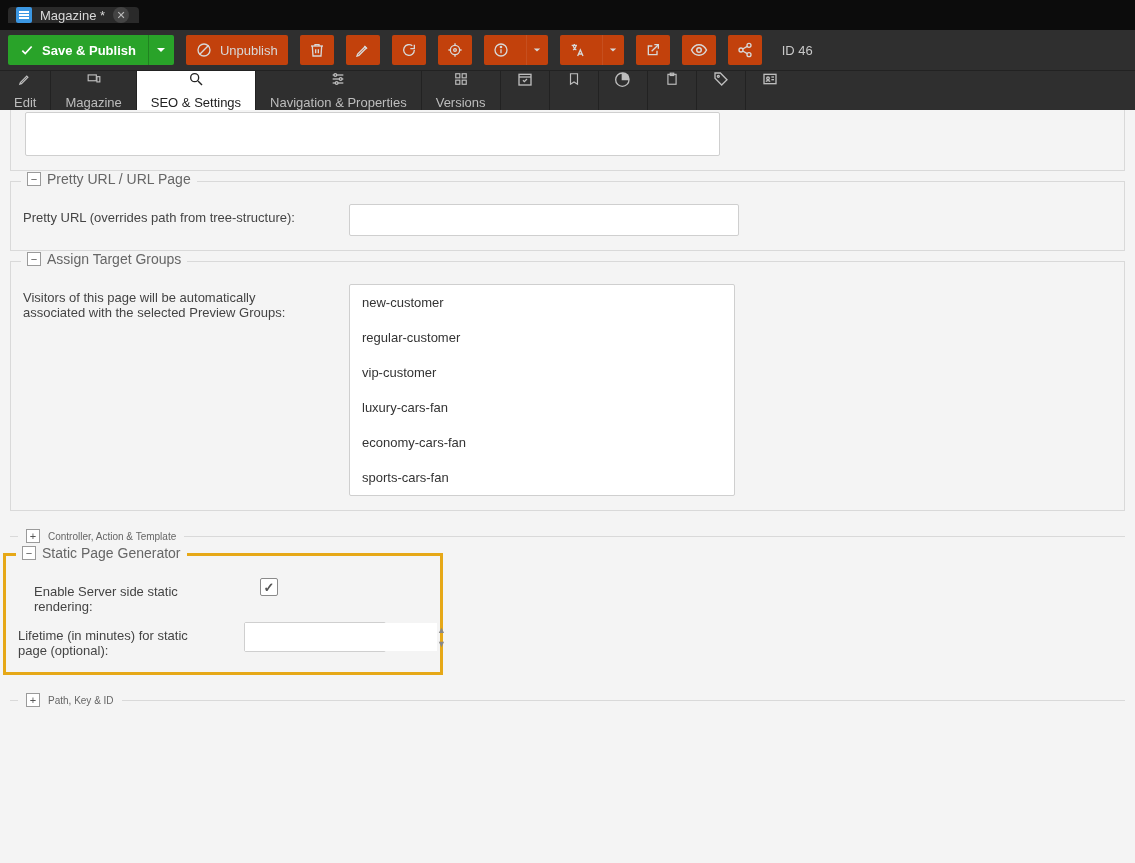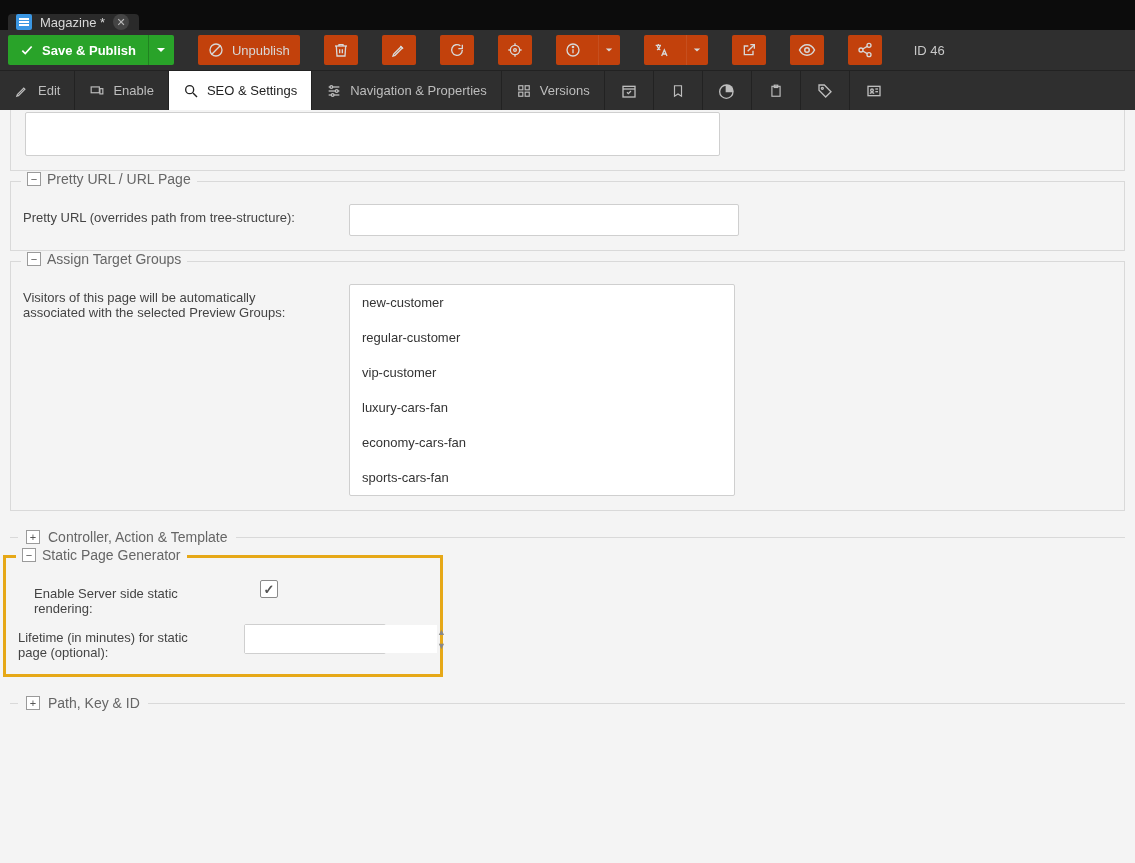--- a/index.html
+++ b/index.html
@@ -1,39 +1,39 @@
 <!DOCTYPE html>
 <html><head>
 <meta charset="utf-8">
 <style>
 * { box-sizing: border-box; margin: 0; padding: 0; font-family: "Segoe UI", "Helvetica Neue", Arial, sans-serif; }
 html, body { width: 1135px; height: 863px; background: #f4f4f4; overflow: hidden; }
 
 
-.tab-bar { height: 30px; background: #0c0c0c; display: flex; align-items: flex-end; padding-left: 8px; }
+.tab-bar { height: 30px; background: #0c0c0c; display: flex; align-items: center; padding-left: 8px; }
 .tab { display: flex; align-items: center; background: #2a2a2a; color: #d8d8d8; font-size: 13px; padding: 0 10px 0 8px; border-top-left-radius: 4px; border-top-right-radius: 4px; gap: 8px; }
 .tab .doc-icon { width: 16px; height: 16px; background: #3b97e3; border-radius: 2px; position: relative; }
 .tab .doc-icon::before { content: ""; position: absolute; left: 3px; right: 3px; top: 4px; height: 2px; background: #fff; box-shadow: 0 3px 0 #fff, 0 6px 0 #fff; }
 .tab .close { width: 16px; height: 16px; border-radius: 50%; background: #444; color: #bbb; display: flex; align-items: center; justify-content: center; font-size: 11px; line-height: 1; cursor: pointer; }
 
 
-.toolbar { height: 40px; background: #2f2f2f; display: flex; align-items: center; padding: 0 8px; gap: 24px; }
+.toolbar { height: 40px; background: #2f2f2f; display: flex; align-items: center; padding: 0 8px; gap: 12px; }
 .btn-green { display: flex; align-items: center; background: #29a329; color: #fff; height: 30px; border-radius: 2px; }
 .btn-green .main { display: flex; align-items: center; gap: 8px; padding: 0 12px; height: 100%; font-size: 13px; font-weight: 600; }
 .btn-green .caret { width: 26px; height: 100%; border-left: 1px solid rgba(0,0,0,.2); display: flex; align-items: center; justify-content: center; }
 .btn-dark { height: 30px; background: #c2410c; color: #d8d8d8; display: flex; align-items: center; padding: 0 10px; border-radius: 2px; gap: 8px; font-size: 13px; }
 .btn-dark.icon-only { width: 34px; justify-content: center; padding: 0; }
 .btn-dark.with-caret { padding: 0; }
 .btn-dark.with-caret .ic-wrap { width: 34px; display:flex; align-items:center; justify-content:center; }
 .btn-dark.with-caret .caret { width: 22px; display:flex; align-items:center; justify-content:center; border-left:1px solid rgba(255,255,255,.08); height:100%; }
 .id-label { color: #c8c8c8; font-size: 13px; padding: 0 8px; }
 
 
 .subtabs { height: 40px; background: #2f2f2f; display: flex; align-items: stretch; border-top: 1px solid #222; }
-.subtab { display: flex; align-items: center; gap: 8px; padding: 0 14px; color: #bdbdbd; font-size: 13px; border-right: 1px solid #222; cursor: pointer; }
+.subtab { display: flex; align-items: center; gap: 8px; padding: 0 14px; color: #bdbdbd; font-size: 13px; border-right: 1px solid #222; cursor: pointer; flex-direction: column; }
 .subtab.active { background: #fff; color: #222; }
 .subtab .ic { width: 16px; height: 16px; display:flex; align-items:center; justify-content:center; }
 
 
 .content { height: calc(863px - 30px - 40px - 40px); overflow: auto; padding: 0 0 10px 0; }
 .fieldset { border: 1px solid #d9d9d9; margin: 10px; padding: 14px 12px 14px 12px; position: relative; }
 .legend-row { position: absolute; top: -11px; left: 10px; background: #f4f4f4; padding: 0 6px; display: flex; align-items: center; gap: 6px; color: #666; font-size: 14px; }
 .toggle-box { width: 14px; height: 14px; border: 1px solid #9a9a9a; background: #fff; display:flex; align-items:center; justify-content:center; font-size: 11px; line-height: 1; color:#555; cursor:pointer; }
 .blank-textarea { width: 695px; height: 44px; background:#fff; border:1px solid #cfcfcf; border-radius:2px; margin-left: 2px; }
 
@@ -41,21 +41,21 @@
 .form-label { width: 295px; color:#444; font-size: 13px; padding-top: 6px; }
 .text-input { width: 390px; height: 32px; border:1px solid #cfcfcf; border-radius:2px; background:#fff; padding: 0 8px; font-size:13px; }
 
 .listbox { width: 386px; border:1px solid #cfcfcf; background:#fff; border-radius:2px; }
 .listbox .item { padding: 10px 12px; font-size:13px; color:#333; cursor:pointer; }
 
 .section-line { display:flex; align-items:center; margin: 18px 10px 6px 10px; gap: 8px; }
 .section-line::before { content:""; width: 8px; height:1px; background:#d9d9d9; }
 .section-line::after { content:""; flex:1; height:1px; background:#d9d9d9; }
 .section-line .toggle-box { }
-.section-title { color:#666; font-size:14px; }
+.section-title { color:#666; font-size:10px; }
 
 .highlighted { border: 3px solid #e6a817 !important; }
 
 .checkbox { width:18px; height:18px; border:1px solid #8a8a8a; border-radius:2px; background:#fff; display:flex; align-items:center; justify-content:center; color:#555; cursor:pointer; }
 .checkbox.checked::after { content:"✓"; font-size:13px; font-weight:700; }
 
 .spinner { width: 142px; height:30px; border:1px solid #cfcfcf; border-radius:2px; background:#fff; display:flex; align-items:stretch; }
 .spinner input { border:none; flex:1; padding:0 8px; font-size:13px; outline:none; }
 .spinner .arrows { width:22px; display:flex; flex-direction:column; }
 .spinner .arrows div { flex:1; display:flex; align-items:center; justify-content:center; color:#888; font-size:9px; cursor:pointer; }
@@ -188,21 +188,21 @@
       </span>
     <span>Edit</span>
   </div>
   <div class="subtab">
     <span class="ic">
         <svg width="16" height="14" viewBox="0 0 24 24" fill="none" stroke="#bdbdbd" stroke-width="2">
           <rect x="2" y="5" width="14" height="10"></rect>
           <rect x="17" y="8" width="5" height="9"></rect>
         </svg>
       </span>
-    <span>Enable</span>
+    <span>Magazine</span>
   </div>
   <div class="subtab active">
     <span class="ic">
         <svg width="16" height="16" viewBox="0 0 24 24" fill="none" stroke="#222" stroke-width="2">
           <circle cx="10" cy="10" r="6"></circle>
           <line x1="15" y1="15" x2="21" y2="21"></line>
         </svg>
       </span>
     <span>SEO &amp; Settings</span>
   </div>

